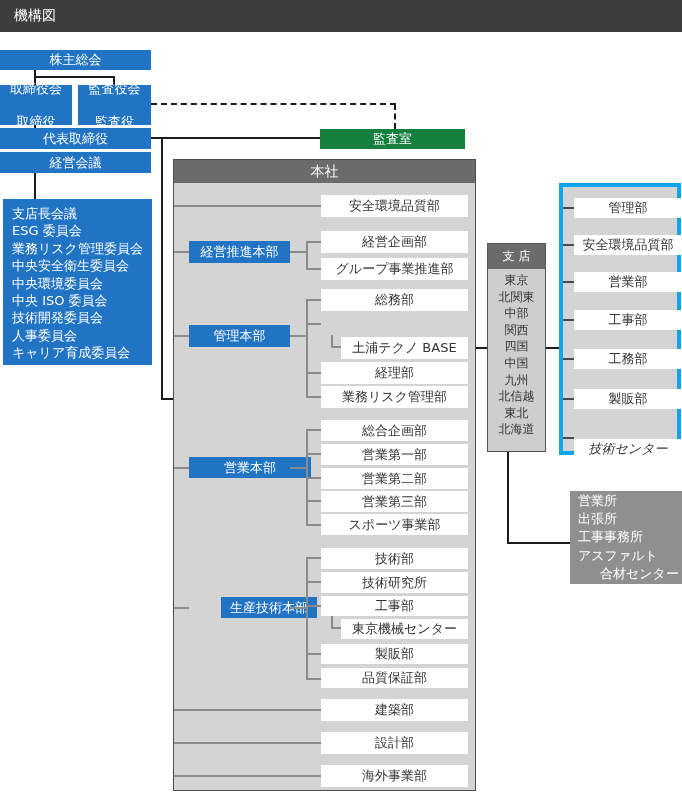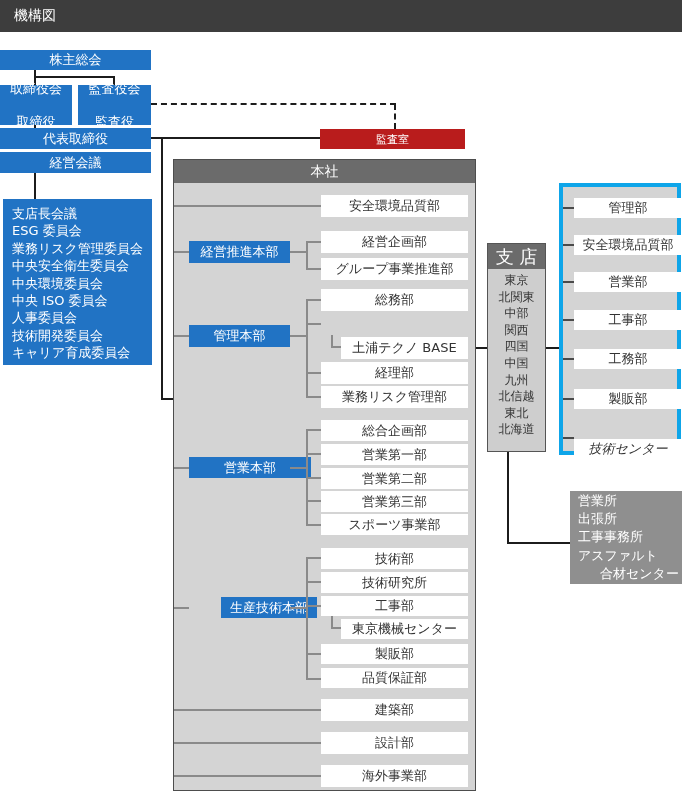--- a/index.html
+++ b/index.html
@@ -5,37 +5,37 @@
   html,body{margin:0;padding:0;}
   body{font-family:"DejaVu Sans","Liberation Sans",sans-serif;background:#fff;}
   #screen{position:relative;width:682px;height:794px;background:#fff;overflow:hidden;}
   .titlebar{position:absolute;left:0;top:0;width:682px;height:32px;background:#3d3d3d;color:#fff;
     font-size:14px;display:flex;align-items:center;padding-left:14px;box-sizing:border-box;}
   .box-blue{position:absolute;background:#2173c4;color:#fff;font-size:13px;
     display:flex;align-items:center;justify-content:center;text-align:center;line-height:16px;box-sizing:border-box;}
   .box-blue .stack{display:flex;flex-direction:column;gap:17px;}
   .box-white{position:absolute;background:#ffffff;color:#333;font-size:13px;
     display:flex;align-items:center;justify-content:center;box-sizing:border-box;white-space:nowrap;}
-  .box-gray{position:absolute;background:#b91c1c;color:#fff;font-size:11px;
+  .box-gray{position:absolute;background:#15803d;color:#fff;font-size:13px;
     display:flex;align-items:center;justify-content:center;box-sizing:border-box;}
   .lb{position:absolute;background:#1c1c1c;}
   .lg{position:absolute;background:#8a8a8a;}
   .lt{position:absolute;background:#4a4a4a;}
   .dash-h{position:absolute;border-top:2px dashed #1c1c1c;}
   .dash-v{position:absolute;border-left:2px dashed #1c1c1c;}
   .committees{position:absolute;left:3px;top:199px;width:149px;height:166px;background:#2173c4;
     color:#fff;font-size:13px;line-height:17.4px;padding:6px 0 0 9px;box-sizing:border-box;}
   .hq{position:absolute;left:173px;top:159px;width:303px;height:632px;background:#d4d4d4;
     border:1px solid #4d4d4d;box-sizing:border-box;}
   .hq-header{position:absolute;left:0;top:0;width:100%;height:23px;background:#6b6b6b;color:#fff;
     font-size:14px;display:flex;align-items:center;justify-content:center;}
   .branches{position:absolute;left:487px;top:243px;width:59px;height:209px;background:#cecece;
     border:1px solid #555;box-sizing:border-box;}
   .branches-header{position:absolute;left:0;top:0;width:100%;height:25px;background:#6b6b6b;color:#fff;
-    font-size:18px;display:flex;align-items:center;justify-content:center;}
+    font-size:12px;display:flex;align-items:center;justify-content:center;}
   .branches-list{position:absolute;left:0;top:28px;width:100%;text-align:center;color:#333;
     font-size:12px;line-height:16.6px;}
   .bpanel{position:absolute;left:559px;top:183px;width:122px;height:272px;background:#d4d4d4;
     border:4px solid #0ea5e9;box-sizing:border-box;}
   .bpanel .box-white{left:11px;width:108px;height:20px;}
   .boffices{position:absolute;left:570px;top:491px;width:112px;height:93px;background:#8f8f8f;
     color:#fff;font-size:13px;line-height:18.2px;padding:1px 0 0 8px;box-sizing:border-box;}
   .boffices .indent{padding-left:22px;}
 </style>
 </head>
@@ -72,22 +72,22 @@
   <div class="box-blue" style="left:0;top:152px;width:151px;height:21px;">経営会議</div>
   <div class="lb" style="left:34px;top:173px;width:2px;height:27px;"></div>
 
   <div class="committees">
     <div>支店長会議</div>
     <div>ESG 委員会</div>
     <div>業務リスク管理委員会</div>
     <div>中央安全衛生委員会</div>
     <div>中央環境委員会</div>
     <div>中央 ISO 委員会</div>
+    <div>技術開発委員会</div>
     <div>人事委員会</div>
-    <div>技術開発委員会</div>
     <div>キャリア育成委員会</div>
   </div>
 
   <div class="lb" style="left:151px;top:137px;width:169px;height:2px;"></div>
   <div class="lb" style="left:161px;top:137px;width:2px;height:263px;"></div>
   <div class="lb" style="left:161px;top:398px;width:13px;height:2px;"></div>
 
   <div class="box-gray" style="left:320px;top:129px;width:145px;height:20px;">監査室</div>
 
   <div class="hq">

